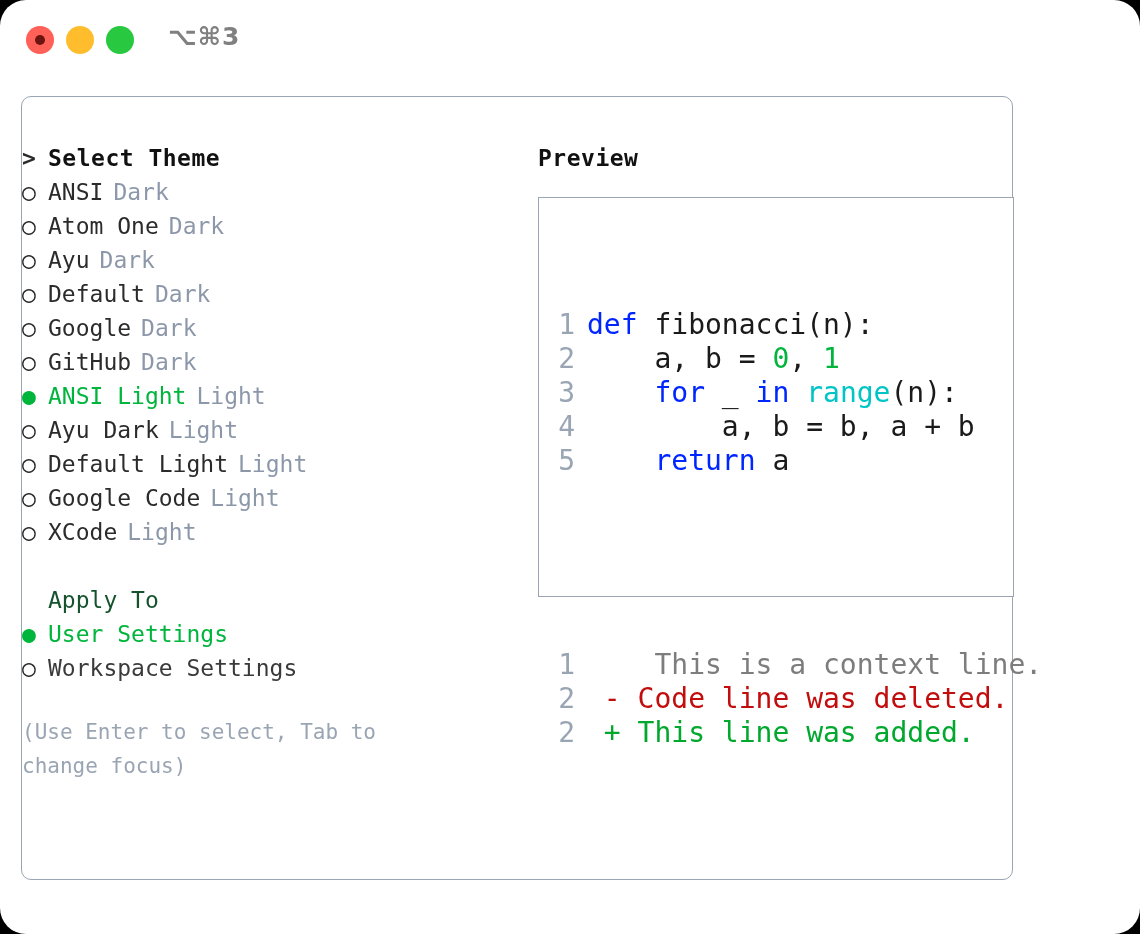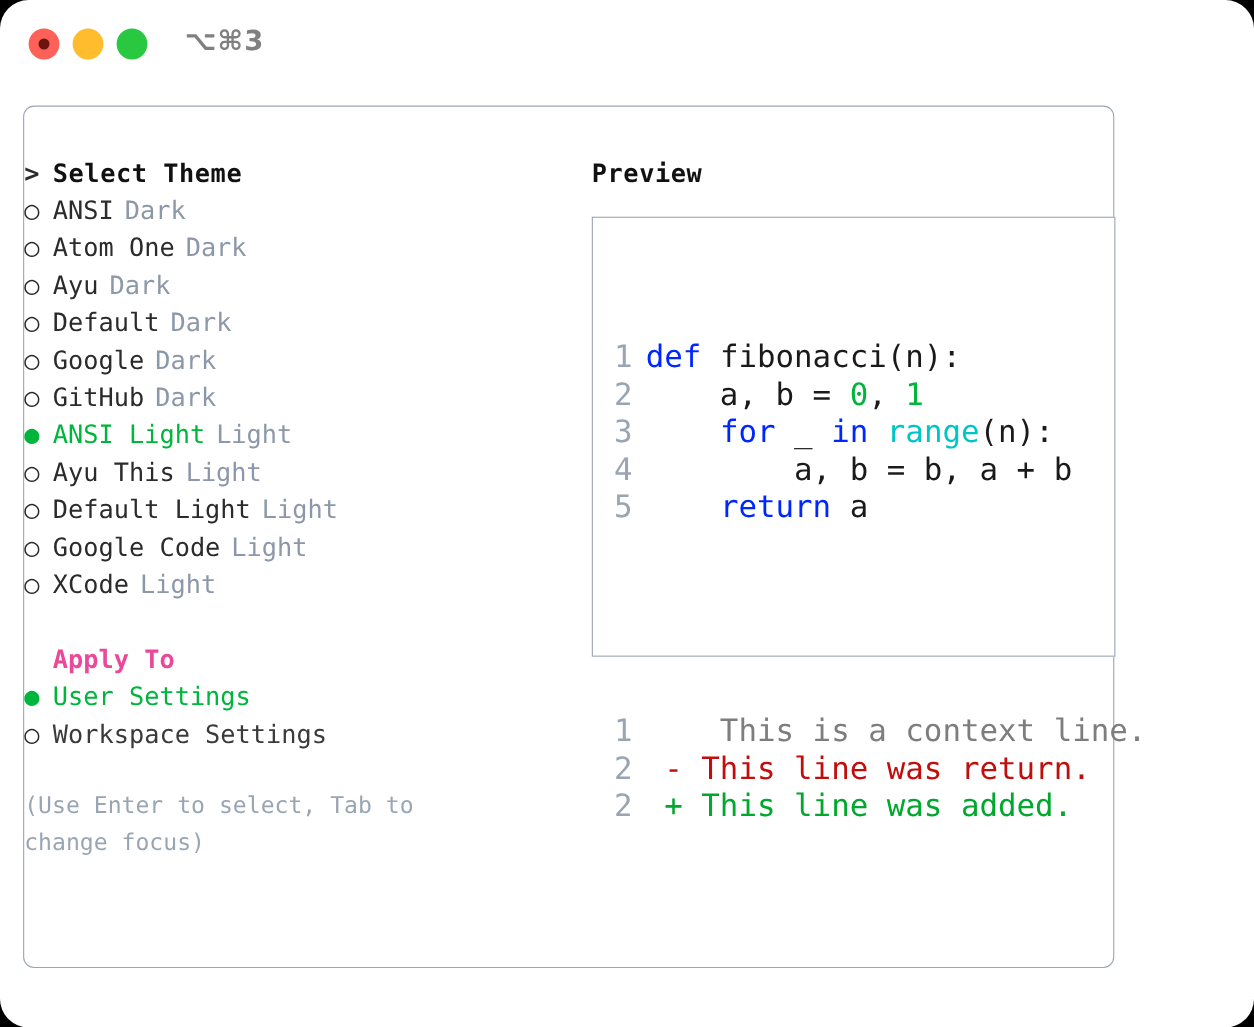--- a/index.html
+++ b/index.html
@@ -103,22 +103,22 @@
   }
   .theme-name { color: #2b2b2b; }
   .theme-name.selected { color: #00b53c; }
   .theme-kind {
     color: #8c98a9;
     margin-left: 10px;
   }
   .theme-kind.selected { color: #8c98a9; }
 
   #apply-to-heading {
-    color: #ec4899;
-    font-weight: bold;
+    color: #14532d;
+    font-weight: normal;
   }
   .apply-name { color: #3a3a3a; }
   .apply-name.selected { color: #00b53c; }
 
   #spacer-before-apply { height: 34px; }
   #spacer-before-help  { height: 30px; }
 
   #help-text {
     font-size: 21px;
     line-height: 34px;
@@ -198,21 +198,21 @@
       </div>
 
       <div id="theme-list">
           <div class="row"><span class="marker marker-empty">○</span><span class="theme-name">ANSI</span><span class="theme-kind">Dark</span></div>
           <div class="row"><span class="marker marker-empty">○</span><span class="theme-name">Atom One</span><span class="theme-kind">Dark</span></div>
           <div class="row"><span class="marker marker-empty">○</span><span class="theme-name">Ayu</span><span class="theme-kind">Dark</span></div>
           <div class="row"><span class="marker marker-empty">○</span><span class="theme-name">Default</span><span class="theme-kind">Dark</span></div>
           <div class="row"><span class="marker marker-empty">○</span><span class="theme-name">Google</span><span class="theme-kind">Dark</span></div>
           <div class="row"><span class="marker marker-empty">○</span><span class="theme-name">GitHub</span><span class="theme-kind">Dark</span></div>
           <div class="row"><span class="marker marker-sel">●</span><span class="theme-name selected">ANSI Light</span><span class="theme-kind selected">Light</span></div>
-          <div class="row"><span class="marker marker-empty">○</span><span class="theme-name">Ayu This</span><span class="theme-kind">Light</span></div>
+          <div class="row"><span class="marker marker-empty">○</span><span class="theme-name">Ayu Dark</span><span class="theme-kind">Light</span></div>
           <div class="row"><span class="marker marker-empty">○</span><span class="theme-name">Default Light</span><span class="theme-kind">Light</span></div>
           <div class="row"><span class="marker marker-empty">○</span><span class="theme-name">Google Code</span><span class="theme-kind">Light</span></div>
           <div class="row"><span class="marker marker-empty">○</span><span class="theme-name">XCode</span><span class="theme-kind">Light</span></div>
         </div>
 
       <div id="spacer-before-apply"></div>
 
       <div class="row">
         <span class="marker marker-blank">○</span><span id="apply-to-heading">Apply To</span>
       </div>
@@ -226,19 +226,19 @@
 
       <div id="help-text">(Use Enter to select, Tab to change focus)</div>
     </div>
 
     <div id="preview-column">
       <div id="preview-title">Preview</div>
       <div id="preview-box">
         <div id="code-area">
           <div id="code-lines"><div class="code-line"><span class="lineno">1</span><span class="tok-kw">def</span><span class="tok-txt"> fibonacci(n):</span></div><div class="code-line"><span class="lineno">2</span><span class="tok-txt">    a, b = </span><span class="tok-num">0</span><span class="tok-txt">, </span><span class="tok-num">1</span></div><div class="code-line"><span class="lineno">3</span><span class="tok-txt">    </span><span class="tok-kw">for</span><span class="tok-txt"> _ </span><span class="tok-kw">in</span><span class="tok-txt"> </span><span class="tok-fn">range</span><span class="tok-txt">(n):</span></div><div class="code-line"><span class="lineno">4</span><span class="tok-txt">        a, b = b, a + b</span></div><div class="code-line"><span class="lineno">5</span><span class="tok-txt">    </span><span class="tok-kw">return</span><span class="tok-txt"> a</span></div></div>
           <div id="diff-gap"></div>
-          <div id="diff-lines"><div class="code-line"><span class="lineno">1</span><span class="diff-ctx">    This is a context line.</span></div><div class="code-line"><span class="lineno">2</span><span class="diff-del"> - This line was return.</span></div><div class="code-line"><span class="lineno">2</span><span class="diff-add"> + This line was added.</span></div></div>
+          <div id="diff-lines"><div class="code-line"><span class="lineno">1</span><span class="diff-ctx">    This is a context line.</span></div><div class="code-line"><span class="lineno">2</span><span class="diff-del"> - Code line was deleted.</span></div><div class="code-line"><span class="lineno">2</span><span class="diff-add"> + This line was added.</span></div></div>
         </div>
       </div>
     </div>
 
   </div>
 </div>
 
 </body></html>

